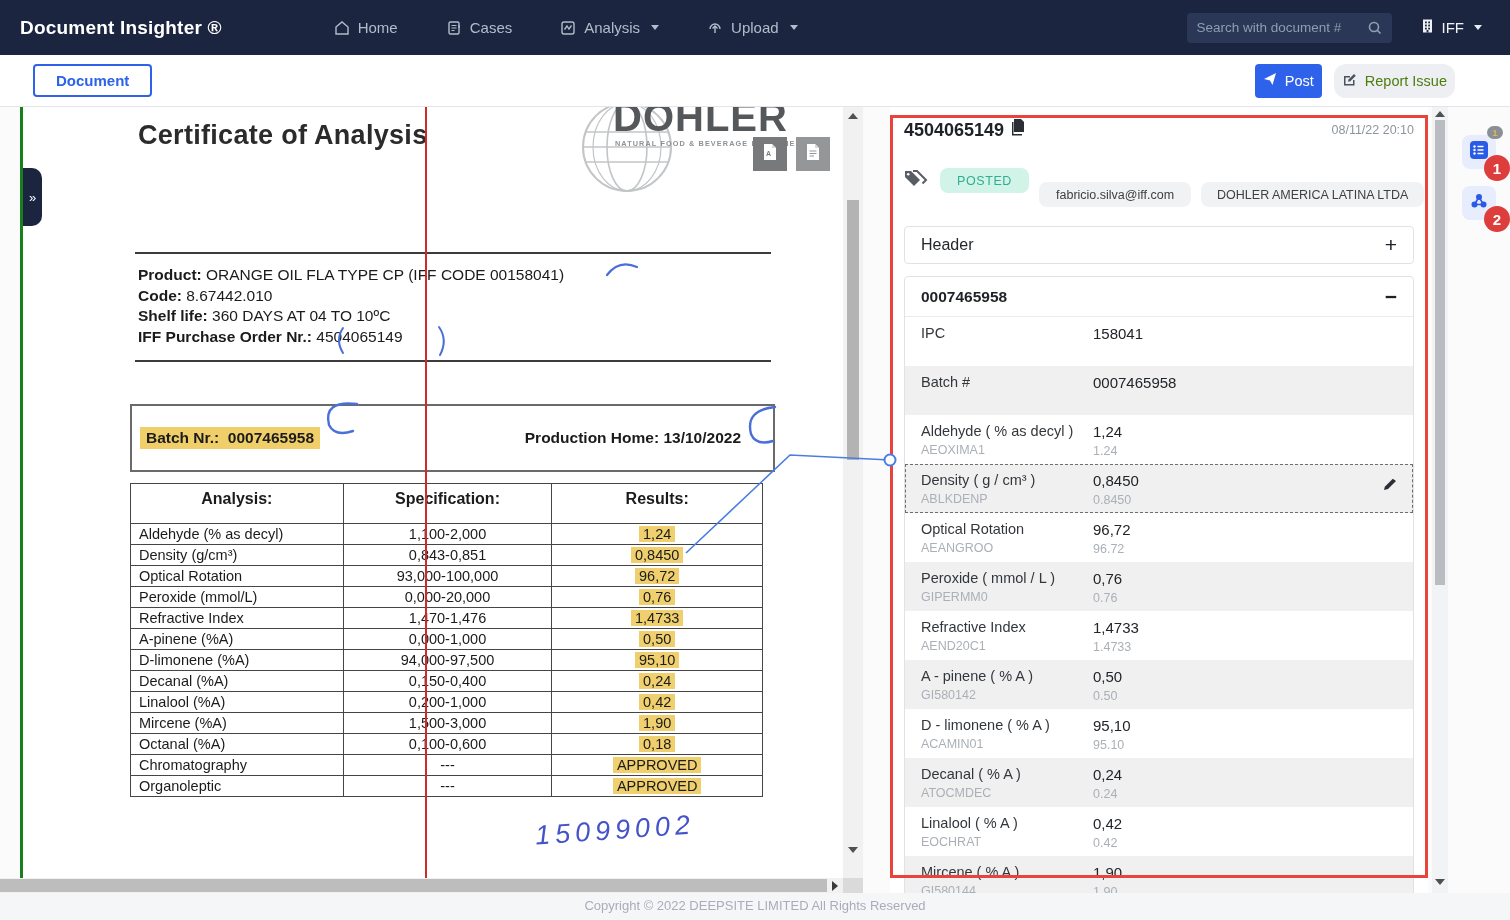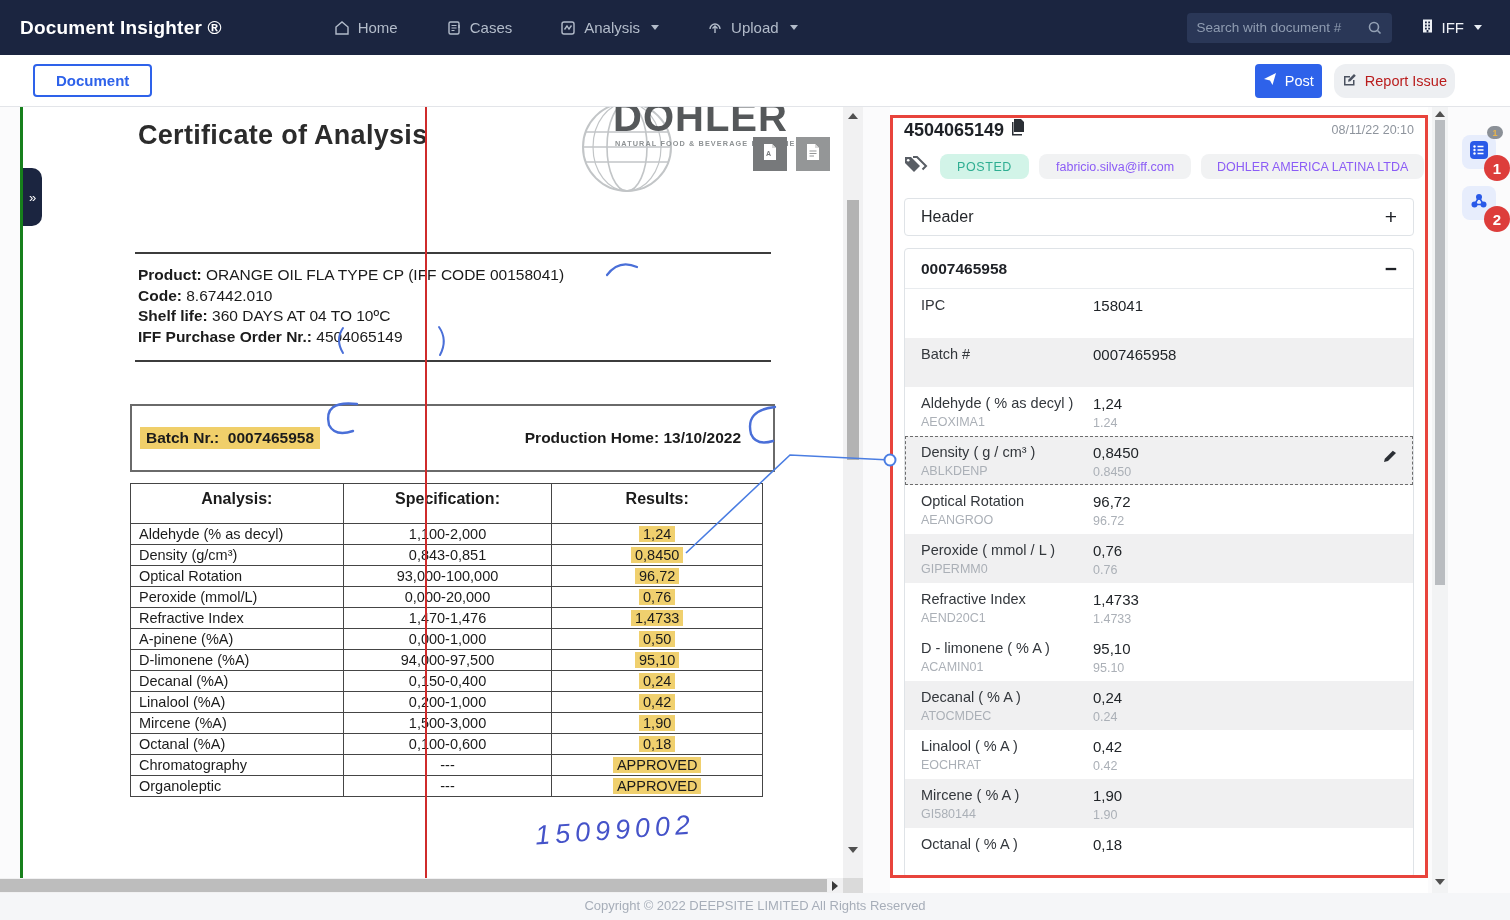--- a/index.html
+++ b/index.html
@@ -30,21 +30,21 @@
   
   .toolbar { position:absolute; top:55px; left:0; right:0; height:52px; background:#ffffff;
              border-bottom:1px solid #e3e5e9; display:flex; align-items:center; z-index:65; }
   .doc-tab { margin-left:33px; border:2px solid #2e62ea; color:#2e62ea; background:#fff;
              font-weight:bold; font-size:15px; border-radius:4px; padding:6px 21px; cursor:pointer;
              font-family:"Liberation Sans", sans-serif; }
   .right-actions { margin-left:auto; display:flex; gap:12px; margin-right:55px; }
   .btn { border:none; border-radius:4px; font-size:14.5px; padding:8px 8px;
          display:flex; align-items:center; gap:8px; cursor:pointer; font-family:"Liberation Sans", sans-serif; }
   .btn-post { background:#2e62ea; color:#fff; }
-  .btn-report { background:#edeff2; color:#b91c1c;border-radius:12px; }
+  .btn-report { background:#edeff2; color:#4d7c0f;border-radius:12px; }
 
   
   .main { position:absolute; top:107px; left:0; right:0; bottom:27px; background:#fbfbfc; }
   .green-line { position:absolute; left:20px; top:0; width:3px; height:771px; background:#17801c; z-index:8; }
   .expander { position:absolute; left:23px; top:61px; width:19px; height:58px; background:#1b2540;
               color:#fff; border-radius:0 10px 10px 0; display:flex; align-items:center;
               justify-content:center; font-size:13px; z-index:9; cursor:pointer; }
 
   .doc-page { position:absolute; left:23px; top:0; width:820px; height:771px; background:#ffffff; overflow:hidden; }
   .red-scan-line { position:absolute; left:402px; top:0; width:2px; height:771px; background:#cf2b2b; z-index:5; }
@@ -99,21 +99,21 @@
   
   .panel { position:absolute; left:890px; top:0; width:538px; height:786px; background:#ffffff;
            padding:12px 14px; overflow:hidden; }
   .p-head { display:flex; align-items:flex-start; }
   .p-num { font-size:18px; font-weight:bold; color:#1e2126; display:flex; align-items:center; gap:6px; }
   .p-time { margin-left:auto; font-size:12.5px; color:#8e949d; margin-top:4px; }
   .badges { display:flex; align-items:center; gap:10px; margin-top:13px; }
   .badge { height:25px; display:flex; align-items:center; justify-content:center; border-radius:8px;
            font-size:12.5px; padding:0 17px; white-space:nowrap; }
   .badge.posted { background:#d2f4e8; color:#2fae92; letter-spacing:.6px; }
-  .badge.gray { background:#f1f2f3; color:#8b5cf6; }
+  .badge.gray { background:#f1f2f3; color:#404040;margin-top:28px; }
   .badge.wide { padding:0 16px; }
   .accordion { margin-top:19px; border:1px solid #dfe3e7; border-radius:4px; padding:9px 16px;
                display:flex; align-items:center; justify-content:space-between; font-size:16px;
                color:#24272b; cursor:pointer; }
   .acc-toggle { font-size:21px; color:#1e2126; line-height:18px; }
   .section { margin-top:12px; border:1px solid #dfe3e7; border-radius:4px; }
   .sec-head { padding:11px 16px 10px; display:flex; justify-content:space-between; align-items:center;
               font-weight:bold; font-size:15.5px; color:#1e2126; border-bottom:1px solid #e9ecef; }
   .field-list { }
   .field-row { position:relative; min-height:49px; padding:8px 12px 6px 16px; display:flex; cursor:pointer; }
@@ -546,20 +546,31 @@
               <div class="f-label">Refractive Index</div>
               <div class="f-code">AEND20C1</div>
             </div>
             <div class="f-val">
               <div class="f-value">1,4733</div>
               <div class="f-sub">1.4733</div>
             </div>
 
           </div>
 
+          <div class="field-row alt">
+            <div class="f-left">
+              <div class="f-label">A - pinene ( % A )</div>
+              <div class="f-code">GI580142</div>
+            </div>
+            <div class="f-val">
+              <div class="f-value">0,50</div>
+              <div class="f-sub">0.50</div>
+            </div>
+
+          </div>
 
           <div class="field-row">
             <div class="f-left">
               <div class="f-label">D - limonene ( % A )</div>
               <div class="f-code">ACAMIN01</div>
             </div>
             <div class="f-val">
               <div class="f-value">95,10</div>
               <div class="f-sub">95.10</div>
             </div>

